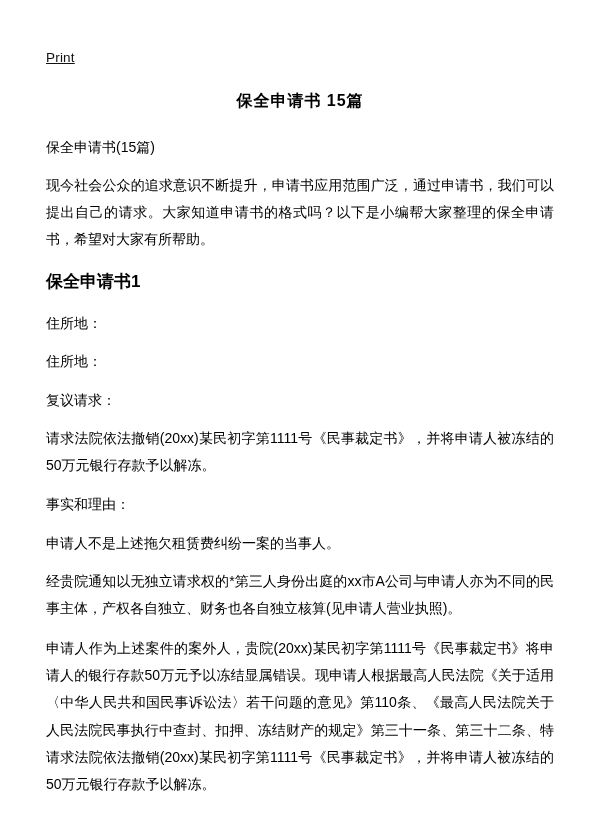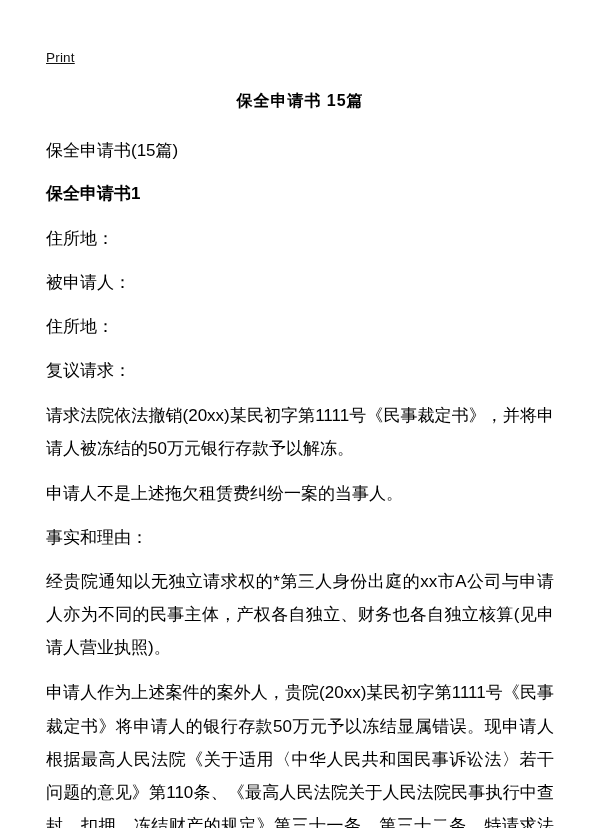--- a/index.html
+++ b/index.html
@@ -31,21 +31,21 @@
   }
   .doc-title {
     text-align: center;
     font-size: 16px;
     font-weight: bold;
     margin: 0 0 22px 0;
     letter-spacing: 1px;
     color: #000;
   }
   .body-text {
-    font-size: 17px;
+    font-size: 14px;
     line-height: 1.95;
     margin: 0 0 12px 0;
     text-align: justify;
     color: #000;
   }
   .subhead {
     font-size: 17px;
     font-weight: bold;
     line-height: 1.9;
     margin: 0 0 12px 0;
@@ -62,28 +62,28 @@
 <body>
 
 <div class="page">
 
   <a class="print-link" href="#">Print</a>
 
   <h1 class="doc-title">保全申请书  15篇</h1>
 
   <div class="para-block">
     <p class="body-text short">保全申请书(15篇)</p>
+    <p class="body-text">现今社会公众的追求意识不断提升，申请书应用范围广泛，通过申请书，我们可以提出自己的请求。大家知道申请书的格式吗？以下是小编帮大家整理的保全申请书，希望对大家有所帮助。</p>
 
     <p class="subhead">保全申请书1</p>
 
     <p class="body-text short">住所地：</p>
-    <p class="body-text short">被申请人：</p>
     <p class="body-text short">住所地：</p>
 
     <p class="body-text short">复议请求：</p>
     <p class="body-text">请求法院依法撤销(20xx)某民初字第1111号《民事裁定书》，并将申请人被冻结的50万元银行存款予以解冻。</p>
+    <p class="body-text short">事实和理由：</p>
     <p class="body-text short">申请人不是上述拖欠租赁费纠纷一案的当事人。</p>
-    <p class="body-text short">事实和理由：</p>
     <p class="body-text">经贵院通知以无独立请求权的*第三人身份出庭的xx市A公司与申请人亦为不同的民事主体，产权各自独立、财务也各自独立核算(见申请人营业执照)。</p>
     <p class="body-text">申请人作为上述案件的案外人，贵院(20xx)某民初字第1111号《民事裁定书》将申请人的银行存款50万元予以冻结显属错误。现申请人根据最高人民法院《关于适用〈中华人民共和国民事诉讼法〉若干问题的意见》第110条、《最高人民法院关于人民法院民事执行中查封、扣押、冻结财产的规定》第三十一条、第三十二条、特请求法院依法撤销(20xx)某民初字第1111号《民事裁定书》，并将申请人被冻结的50万元银行存款予以解冻。</p>
   </div>
 
 </div>
 
 </body></html>

